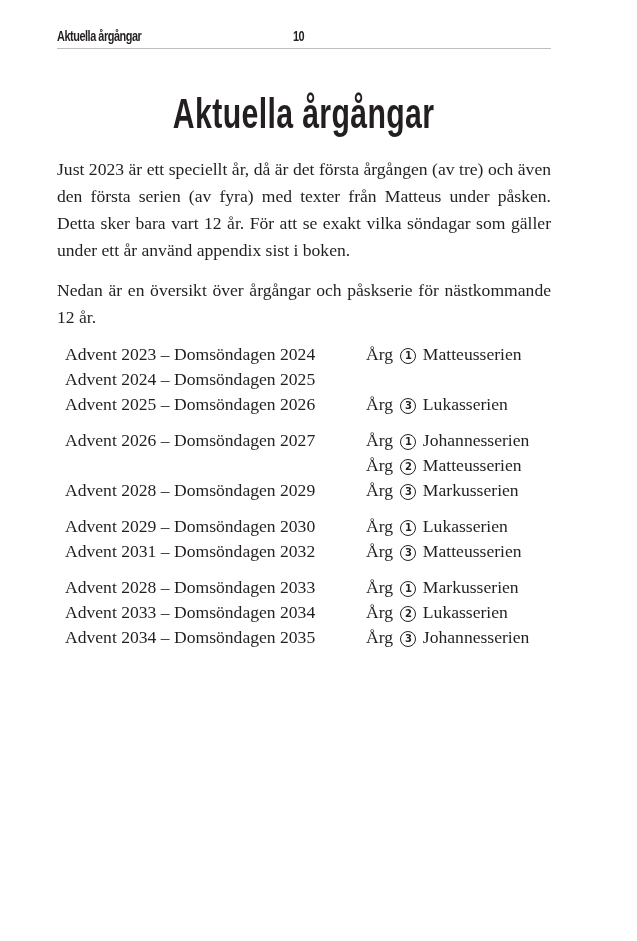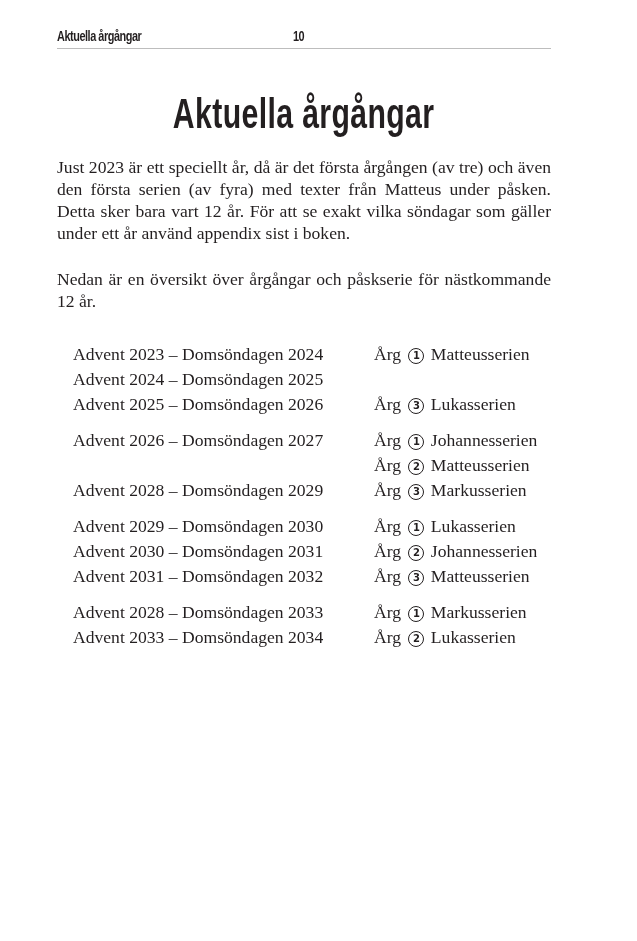--- a/index.html
+++ b/index.html
@@ -14,26 +14,26 @@
     .running-head .rh-title { position: absolute; left: 0; top: 1px; display: inline-block; transform: scaleX(0.78); transform-origin: left center; white-space: nowrap; }
     .running-head .rh-page { position: absolute; left: 236px; top: 1px; display: inline-block; transform: scaleX(0.78); transform-origin: left center; }
     .title {
       position: absolute; top: 88px; left: 0; width: 494px; text-align: center;
       font-family: "Liberation Sans", sans-serif; font-weight: bold;
       font-size: 42px; line-height: 52px; letter-spacing: 0.5px;
     }
     .title span { display: inline-block; transform: scaleX(0.72); transform-origin: center; white-space: nowrap; }
     .para {
       position: absolute; left: 0; width: 494px;
-      font-family: "Liberation Serif", serif; font-size: 17.6px; line-height: 22px;
+      font-family: "Liberation Serif", serif; font-size: 17.6px; line-height: 27px;
       text-align: justify; margin: 0;
     }
     .p1 { top: 156px; }
-    .p2 { top: 268px; }
-    .table { position: absolute; left: 16px; top: 344px; width: 494px;
+    .p2 { top: 277px; }
+    .table { position: absolute; left: 8px; top: 344px; width: 494px;
       font-family: "Liberation Serif", serif; font-size: 17.6px; }
     .group { margin-bottom: 11px; }
     .row { height: 25px; line-height: 20px; position: relative; white-space: nowrap; }
     .row .period { position: absolute; left: 0; }
     .row .arg { position: absolute; left: 301px; }
     .circ {
       display: inline-block; width: 14px; height: 14px; border: 1.4px solid #231f20;
       border-radius: 50%; font-family: "DejaVu Sans", sans-serif; font-size: 10px;
       line-height: 14px; text-align: center; vertical-align: 1px; margin: 0 2px 0 3px;
       font-weight: bold;
@@ -81,32 +81,32 @@
           <span class="period">Advent 2028 – Domsöndagen 2029</span>
           <span class="arg"><span>Årg</span> <span class="circ">3</span> <span>Markusserien</span></span>
         </div>
       </div>
       <div class="group">
         <div class="row">
           <span class="period">Advent 2029 – Domsöndagen 2030</span>
           <span class="arg"><span>Årg</span> <span class="circ">1</span> <span>Lukasserien</span></span>
         </div>
         <div class="row">
-          <span class="period">Advent 2030 – Domsöndagen 2031</span>
-          <span class="arg"><span>Årg</span> <span class="circ">2</span> <span>Johannesserien</span></span>
-        </div>
-        <div class="row">
           <span class="period">Advent 2031 – Domsöndagen 2032</span>
           <span class="arg"><span>Årg</span> <span class="circ">3</span> <span>Matteusserien</span></span>
         </div>
       </div>
       <div class="group">
         <div class="row">
           <span class="period">Advent 2028 – Domsöndagen 2033</span>
           <span class="arg"><span>Årg</span> <span class="circ">1</span> <span>Markusserien</span></span>
         </div>
         <div class="row">
           <span class="period">Advent 2033 – Domsöndagen 2034</span>
           <span class="arg"><span>Årg</span> <span class="circ">2</span> <span>Lukasserien</span></span>
         </div>
+        <div class="row">
+          <span class="period">Advent 2034 – Domsöndagen 2035</span>
+          <span class="arg"><span>Årg</span> <span class="circ">3</span> <span>Johannesserien</span></span>
+        </div>
       </div>
     </div>
 </div>
 
 </body></html>

